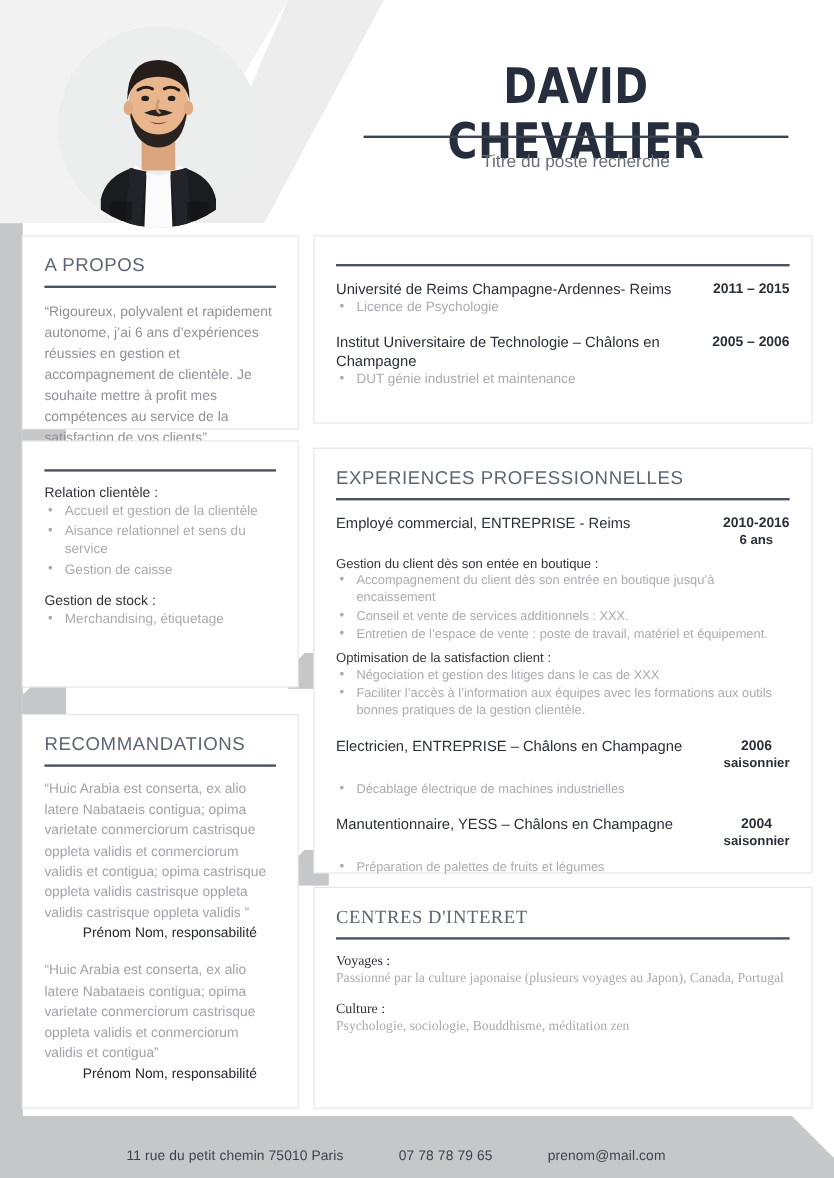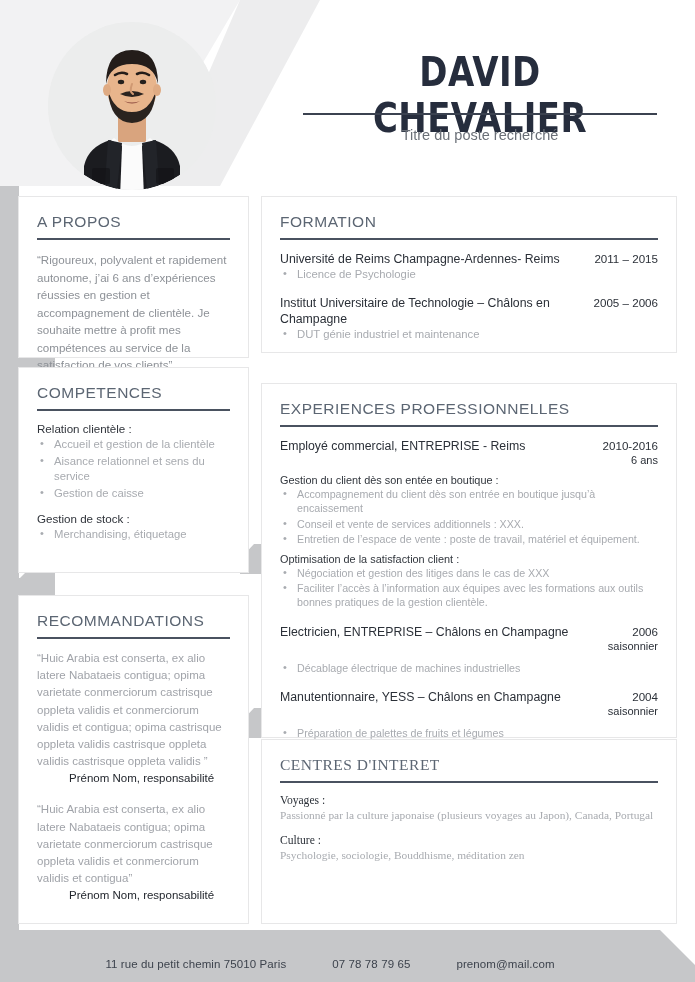--- a/index.html
+++ b/index.html
@@ -175,22 +175,23 @@
   .row-title {
     font-size: 12.3px;
     line-height: 16px;
     color: #2b3038;
     flex: 1;
   }
   .row-date {
     font-size: 11.6px;
     line-height: 15px;
     color: #2b3038;
-    text-align: right;
+    text-align: center;
     white-space: nowrap;
+    font-weight: bold;
   }
   .row-date .sub {
     display: block;
     font-size: 11px;
     color: #2b3038;
   }
   .entry { margin-bottom: 12px; }
   .entry:last-child { margin-bottom: 0; }
   .exp-entry { margin-bottom: 14px; }
   .exp-entry:last-child { margin-bottom: 0; }
@@ -322,21 +323,20 @@
   <div class="name-rule"></div>
   <div class="subtitle">Titre du poste recherché</div>
 
   <div class="card card-pad" style="left:19px; top:197px; width:229px; height:160px;">
     <h2 class="sec">A PROPOS</h2>
     <div class="rule"></div>
     <div class="about-text">“Rigoureux, polyvalent et rapidement autonome, j’ai 6 ans d’expériences réussies en gestion et accompagnement de clientèle.  Je souhaite mettre à profit mes compétences au service de la satisfaction de vos clients”</div>
   </div>
 
   <div class="card card-pad" style="left:19px; top:368px; width:229px; height:204px;">
-    <h2 class="sec">COMPETENCES</h2>
     <div class="rule"></div>
 
     <div class="grp">
       <div class="grp-title">Relation clientèle :</div>
       <ul class="bul">
         <li>Accueil et gestion de la clientèle</li>
         <li>Aisance relationnel et sens du service</li>
         <li>Gestion de caisse</li>
       </ul>
     </div>
@@ -358,21 +358,20 @@
       <div class="quote-author">Prénom Nom, responsabilité</div>
     </div>
 
     <div class="reco-block">
       <div class="quote">“Huic Arabia est conserta, ex alio latere Nabataeis contigua; opima varietate conmerciorum castrisque oppleta validis et conmerciorum validis et contigua”</div>
       <div class="quote-author">Prénom Nom, responsabilité</div>
     </div>
   </div>
 
   <div class="card card-pad" style="left:262px; top:197px; width:414px; height:155px;">
-    <h2 class="sec">FORMATION</h2>
     <div class="rule"></div>
 
     <div class="entry">
       <div class="row-head">
         <div class="row-title">Université de Reims Champagne-Ardennes- Reims</div>
         <div class="row-date">2011 – 2015</div>
       </div>
       <ul class="bul">
         <li>Licence de Psychologie</li>
       </ul>
@@ -382,21 +381,21 @@
       <div class="row-head">
         <div class="row-title">Institut Universitaire de Technologie – Châlons en Champagne</div>
         <div class="row-date">2005 – 2006</div>
       </div>
       <ul class="bul">
         <li>DUT génie industriel et maintenance</li>
       </ul>
     </div>
   </div>
 
-  <div class="card card-pad" style="left:262px; top:384px; width:414px; height:353px;">
+  <div class="card card-pad" style="left:262px; top:374px; width:414px; height:353px;">
     <h2 class="sec">EXPERIENCES PROFESSIONNELLES</h2>
     <div class="rule"></div>
 
     <div class="exp-entry">
       <div class="row-head">
         <div class="row-title">Employé commercial, ENTREPRISE - Reims</div>
         <div class="row-date">
           <span>2010-2016</span>
           <span class="sub">6 ans</span>
         </div>

